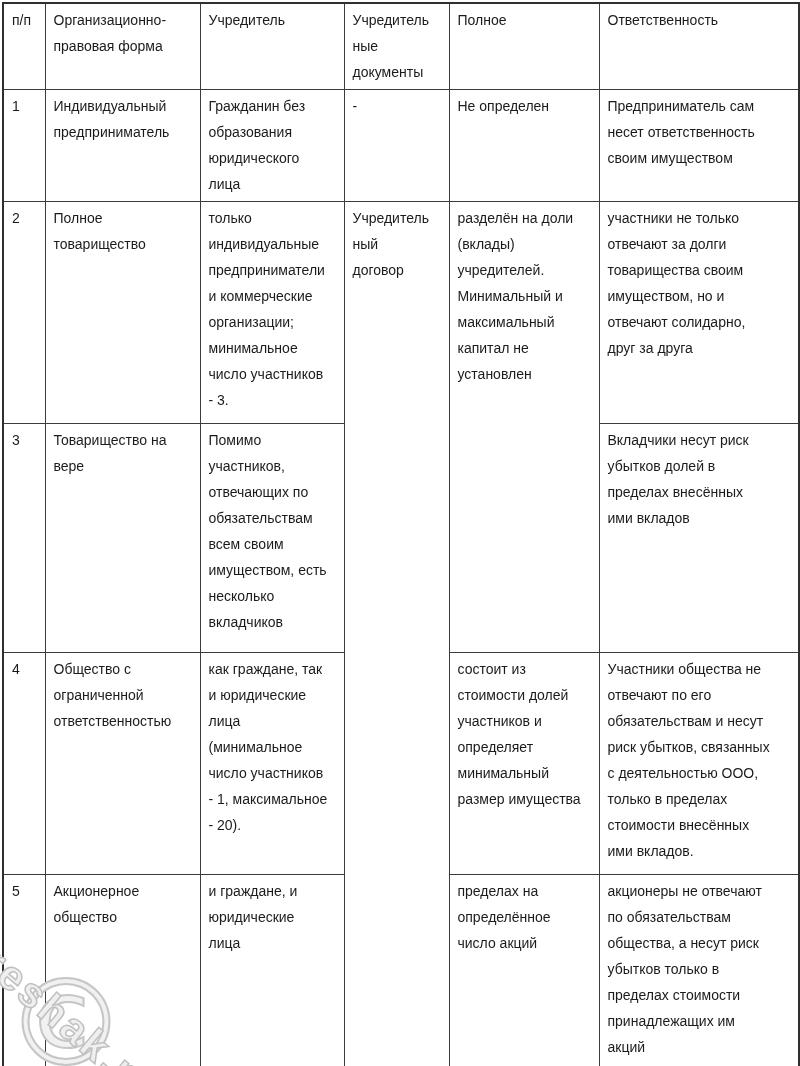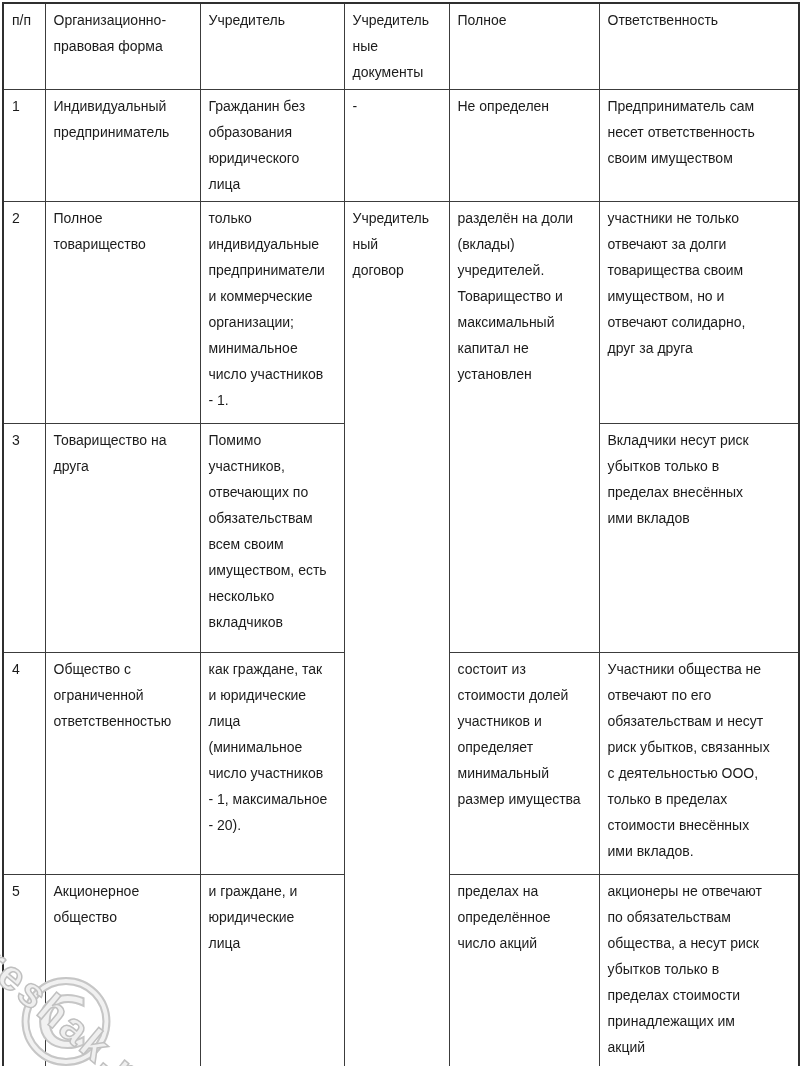--- a/index.html
+++ b/index.html
@@ -119,52 +119,52 @@
       <td>2</td>
       <td>Полное
 товарищество</td>
       <td>только
 индивидуальные
 предприниматели
 и коммерческие
 организации;
 минимальное
 число участников
-- 1.</td>
+- 3.</td>
       <td rowspan="4">Учредитель
 ный
 договор</td>
       <td rowspan="2">разделён на доли
 (вклады)
 учредителей.
-Товарищество и
+Минимальный и
 максимальный
 капитал не
 установлен</td>
       <td>участники не только
 отвечают за долги
 товарищества своим
 имуществом, но и
 отвечают солидарно,
 друг за друга</td>
     </tr>
     <tr class="h-r3">
       <td>3</td>
       <td>Товарищество на
-друга</td>
+вере</td>
       <td>Помимо
 участников,
 отвечающих по
 обязательствам
 всем своим
 имуществом, есть
 несколько
 вкладчиков</td>
       <td>Вкладчики несут риск
-убытков только в
+убытков долей в
 пределах внесённых
 ими вкладов</td>
     </tr>
     <tr class="h-r4">
       <td>4</td>
       <td>Общество с
 ограниченной
 ответственностью</td>
       <td>как граждане, так
 и юридические

